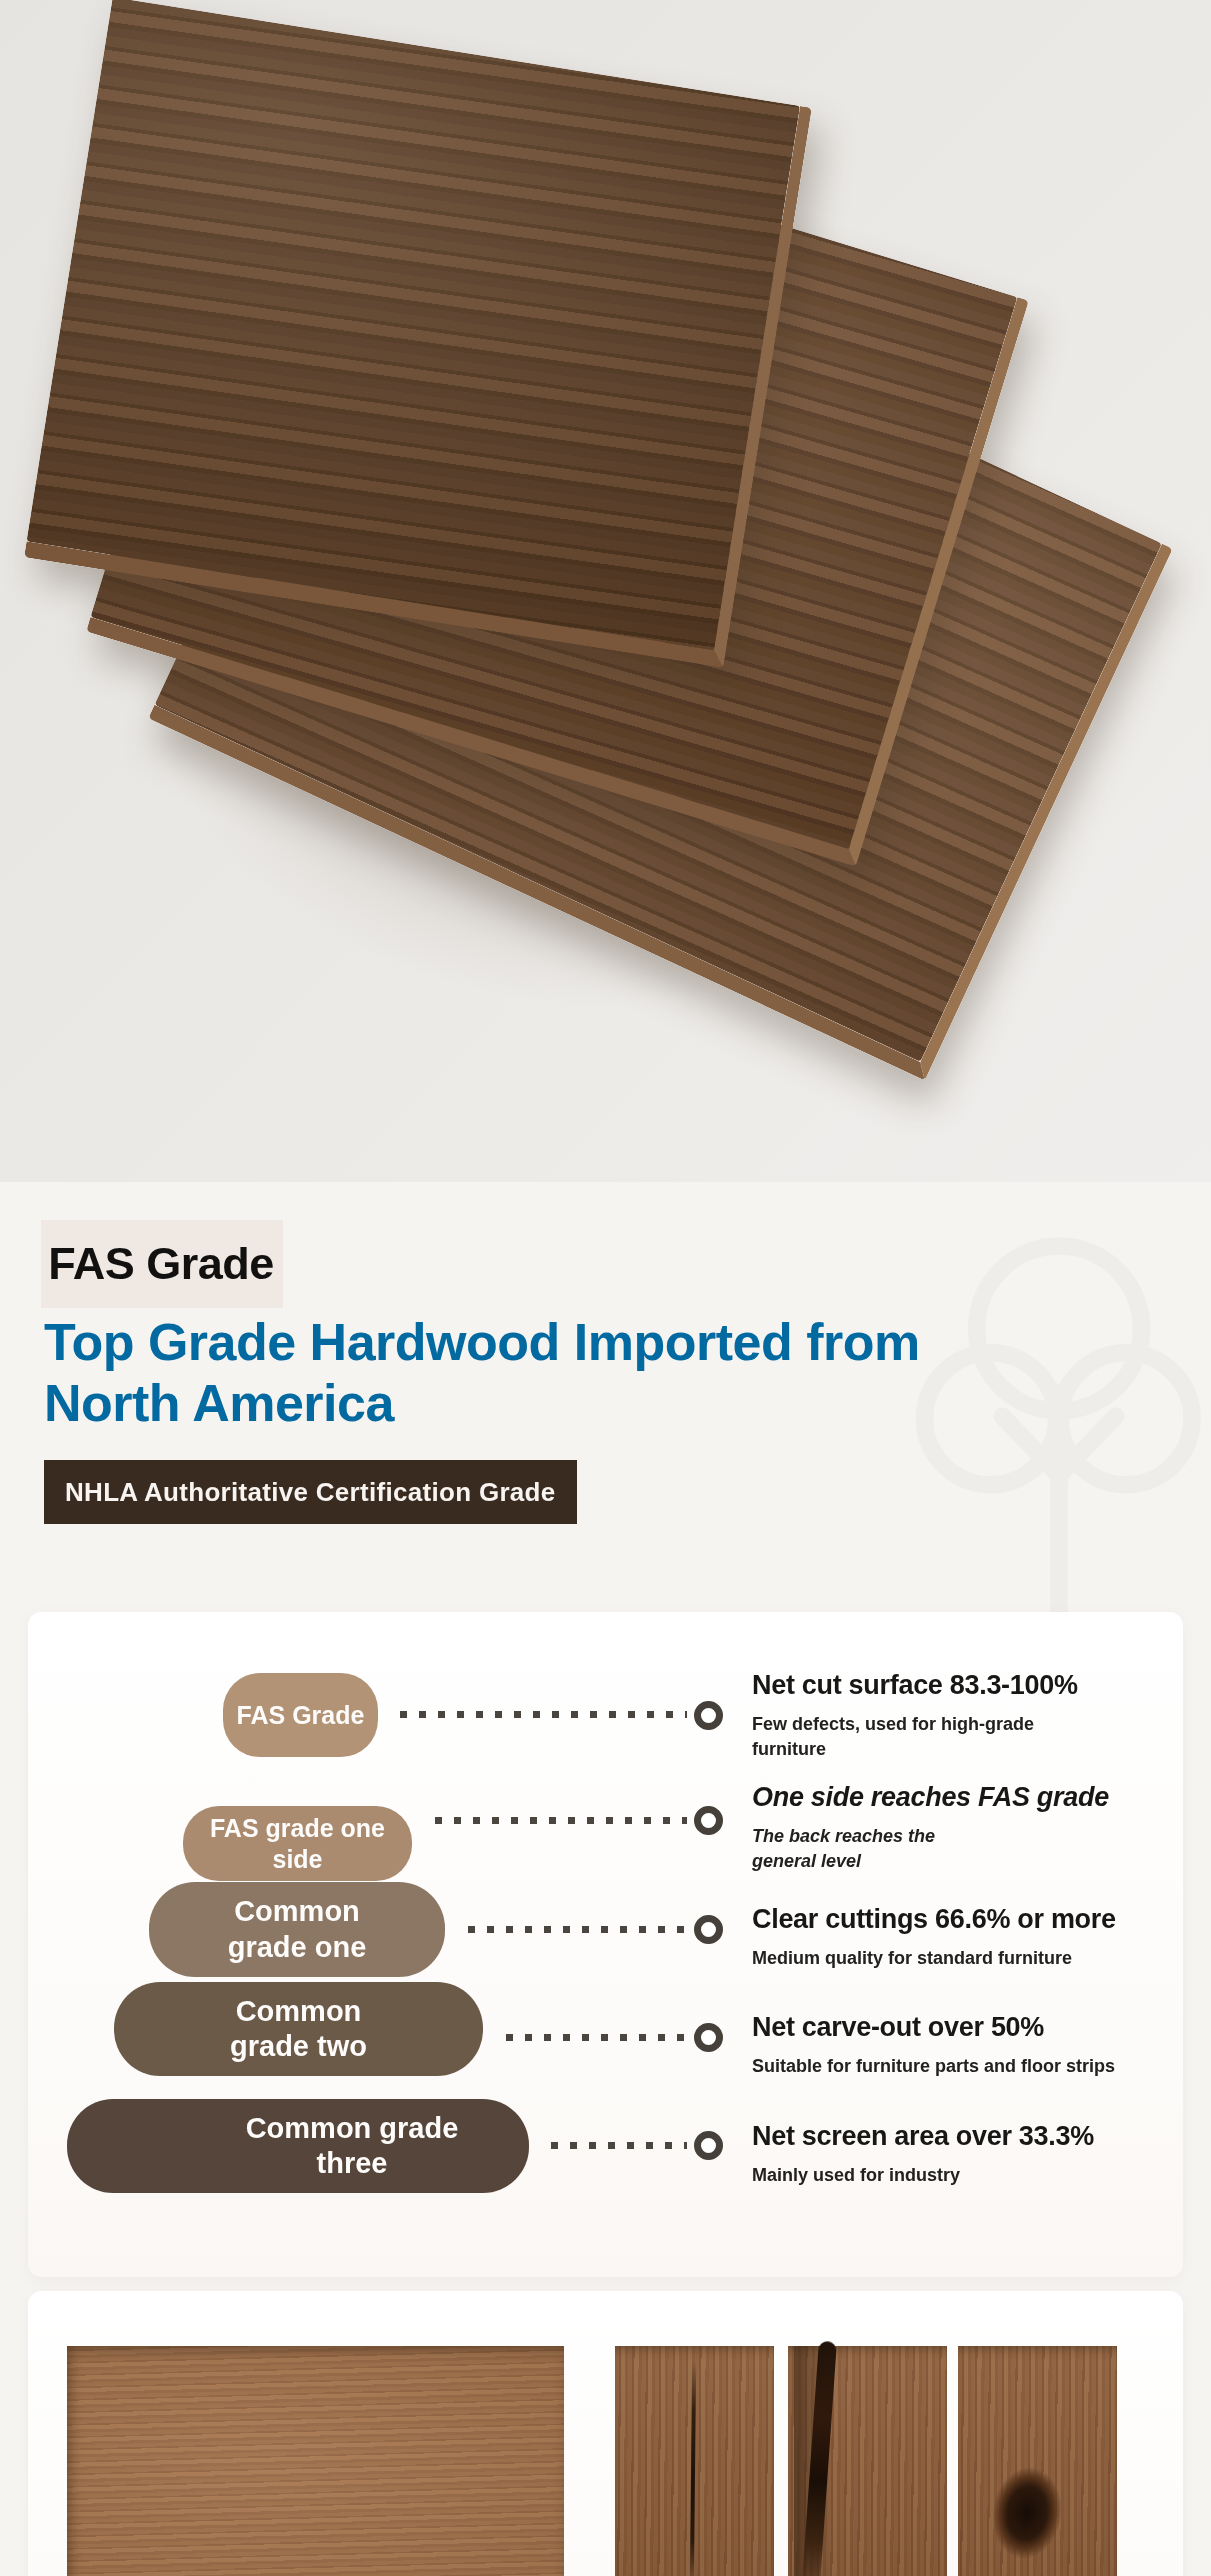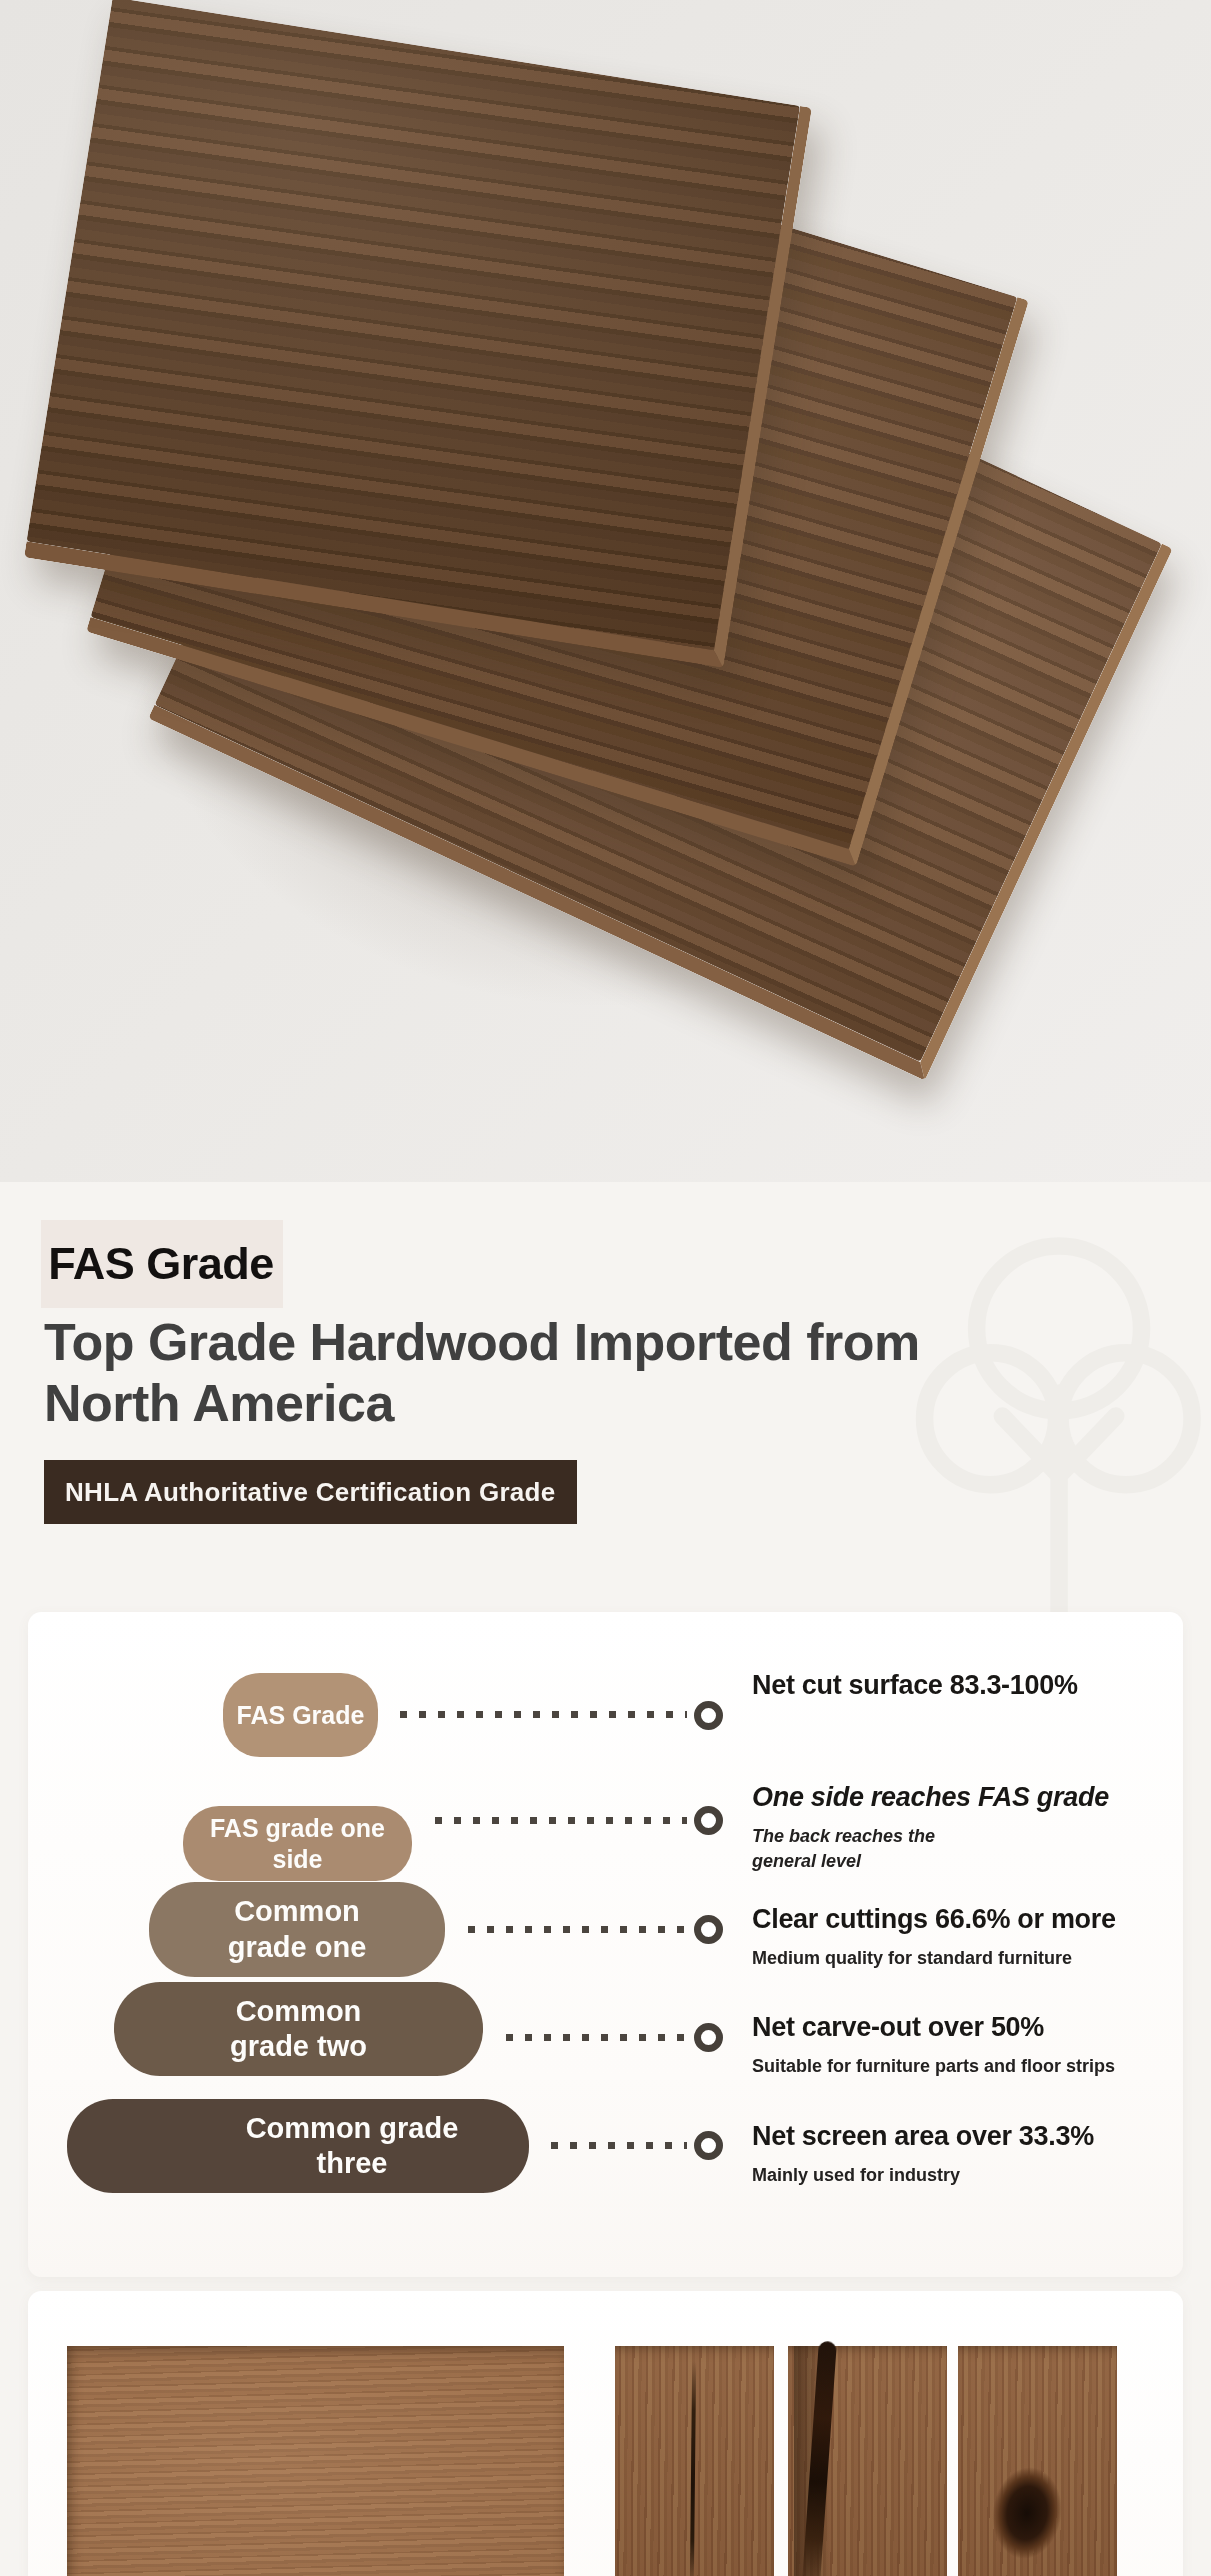--- a/index.html
+++ b/index.html
@@ -29,21 +29,21 @@
 
   
   .content{position:relative;width:1211px;height:1641px;background:#f6f4f1;}
   .tree-watermark{position:absolute;left:912px;top:46px;width:289px;height:402px;z-index:0;}
 
   .intro{position:relative;z-index:1;}
   .intro-label{position:absolute;left:41px;top:38px;width:242px;height:88px;
         background:#efe8e3;display:flex;align-items:center;padding-left:7.2px;box-sizing:border-box;}
   .intro-label span{font-size:45px;font-weight:700;color:#131110;letter-spacing:-0.5px;}
   .intro-title{position:absolute;left:44px;top:130px;width:917px;
-        font-size:52px;line-height:1.17;font-weight:700;color:#404040;letter-spacing:-0.5px;}
+        font-size:52px;line-height:1.17;font-weight:700;color:#0369a1;letter-spacing:-0.5px;}
   .intro-badge{position:absolute;left:44px;top:278px;height:64px;
         background:#3a2b21;color:#f7f4f1;display:inline-flex;align-items:center;
         padding:0 21px;font-size:26px;font-weight:700;letter-spacing:0.3px;white-space:nowrap;}
 
   
   .card{position:absolute;left:28px;width:1155px;background:linear-gradient(180deg,#ffffff 0%,#fdfbf9 70%,#faf7f4 100%);
         border-radius:13.4px;box-shadow:0 3.1px 12.4px rgba(120,100,80,.06);z-index:1;}
   .grade-card{top:430px;height:665px;}
   .grade-row{position:absolute;left:0;top:0;width:100%;height:0;}
   .pill{position:absolute;display:flex;align-items:center;justify-content:center;
@@ -150,20 +150,21 @@
     <div class="card grade-card">
 
       <div class="grade-row row-0">
         <div class="pill" style="background: rgb(178, 147, 118);">
             <span>FAS Grade</span>
           </div>
         <div class="dotline"></div>
         <div class="ring"></div>
         <div class="rowtext">
           <div class="head">Net cut surface 83.3-100%</div>
+          <div class="sub">Few defects, used for high-grade furniture</div>
         </div>
       </div>
 
       <div class="grade-row row-1">
         <div class="pill" style="background: rgb(170, 139, 112);">
             <span>FAS grade one side</span>
           </div>
         <div class="dotline"></div>
         <div class="ring"></div>
         <div class="rowtext">

